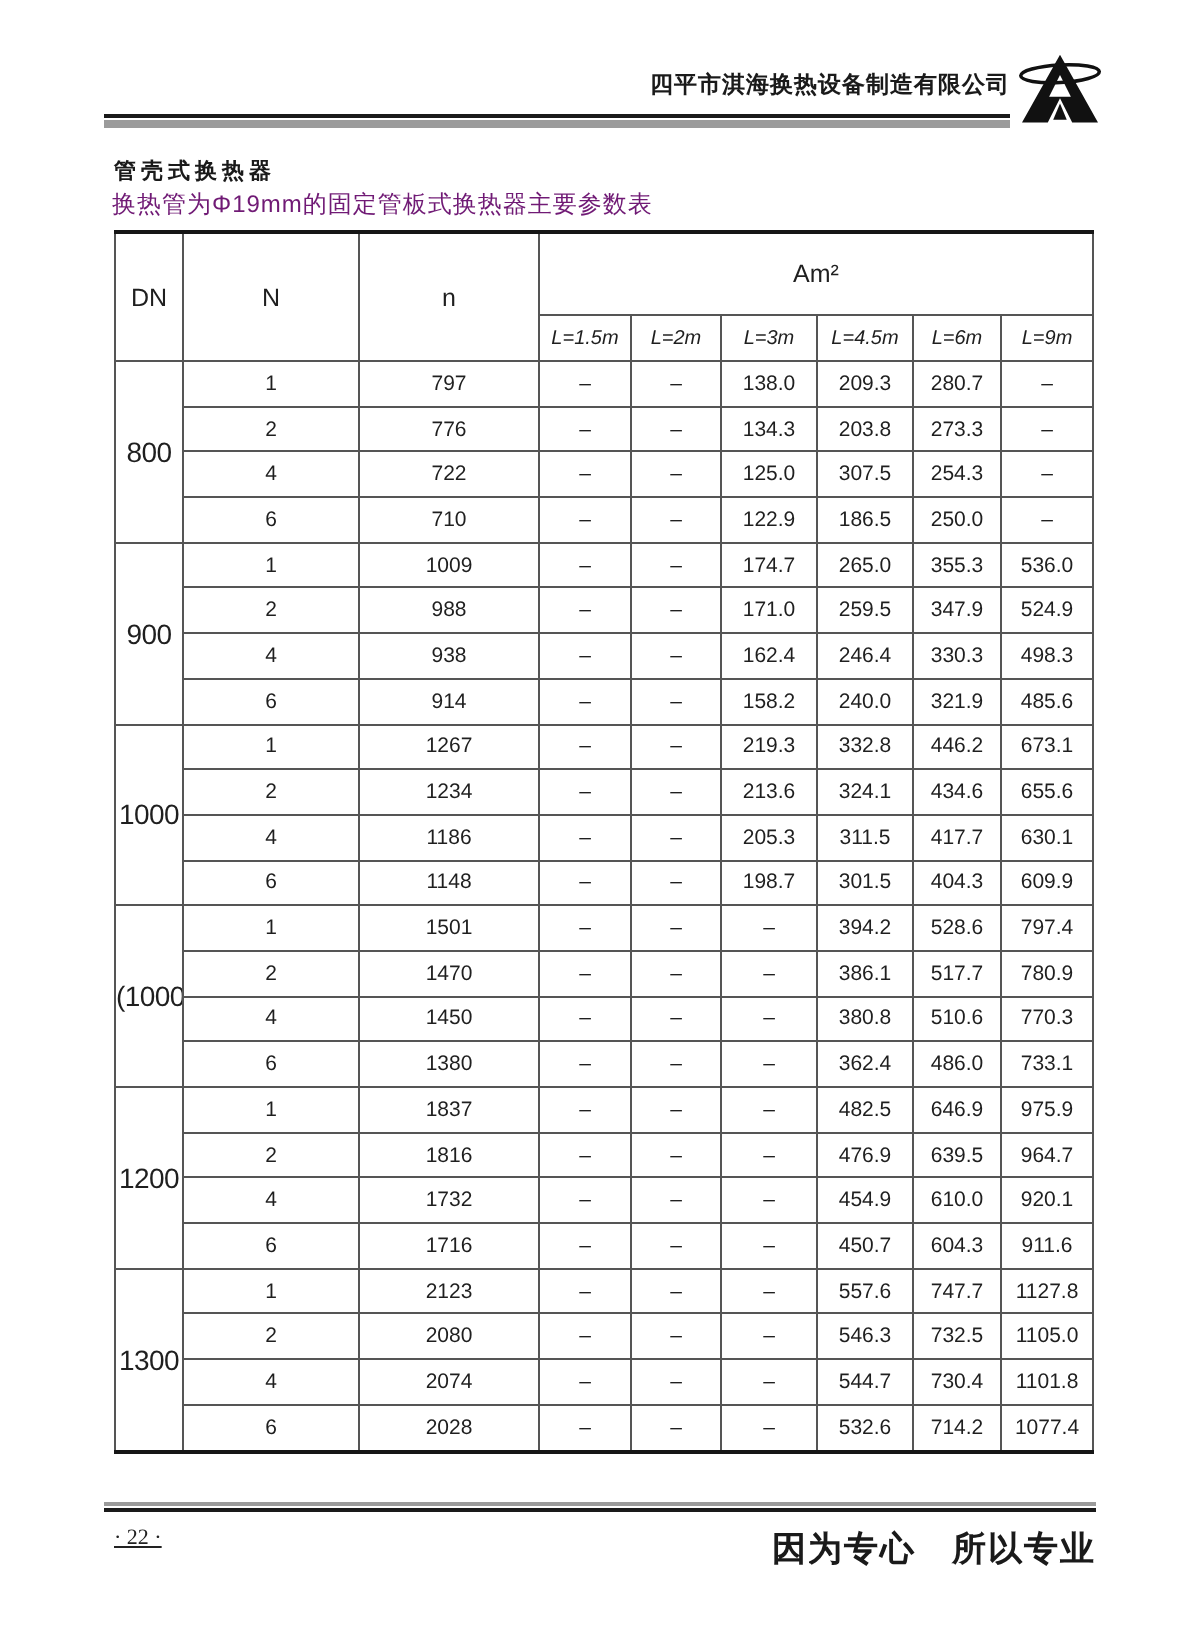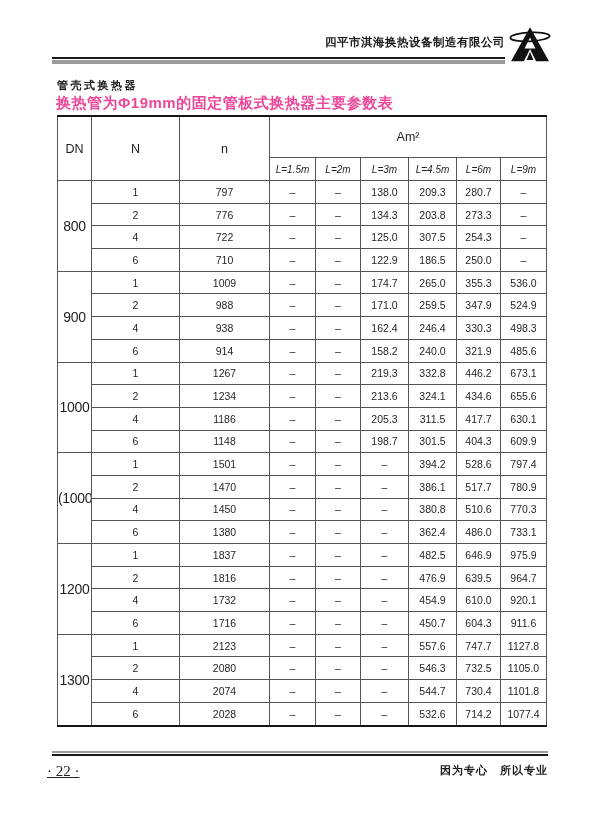--- a/index.html
+++ b/index.html
@@ -32,21 +32,21 @@
   .hdr-rule .gap  { height: 1px; background: #ffffff; }
   .hdr-rule .gray { height: 4px; background: #9b9b9b; }
   .logo {
     position: absolute; left: 507px; top: 26px;
     width: 46px; height: 38px;
   }
 
   
   .page-title {
     position: absolute; left: 56px; top: 94px;
-    font-size: 15px; font-weight: bold; color: #ec4899;
+    font-size: 12px; font-weight: normal; color: #701a75;
     letter-spacing: 0.5px;
   }
 
   
   table.params {
     position: absolute; left: 57px; top: 115px;
     width: 489px;
     border-collapse: collapse;
     table-layout: fixed;
     border-top: 2px solid #161616;
@@ -71,27 +71,27 @@
   table.params tbody td.dn-cell { font-size: 14px; letter-spacing: -0.3px; }
 
   
   .ftr-rule {
     position: absolute; left: 52px; top: 751px; width: 496px;
   }
   .ftr-rule .gray { height: 2px; background: #9b9b9b; }
   .ftr-rule .gap  { height: 1px; background: #ffffff; }
   .ftr-rule .dark { height: 2px; background: #1a1a1a; }
   .ftr-page {
-    position: absolute; left: 47px; top: 763px;
+    position: absolute; left: 57px; top: 763px;
     font-family: "Liberation Serif", "DejaVu Serif", serif;
-    font-size: 15px; color: #222; text-decoration: underline;
+    font-size: 11px; color: #222; text-decoration: underline;
   }
   .ftr-slogan {
     position: absolute; right: 52px; top: 763px;
-    font-size: 11px; font-weight: bold; color: #1a1a1a;
+    font-size: 17px; font-weight: bold; color: #1a1a1a;
     letter-spacing: 1px;
   }
 </style>
 </head>
 <body>
 
 <div class="hdr-left">管壳式换热器</div>
 <div class="hdr-company">四平市淇海换热设备制造有限公司</div>
 
 <div class="logo">

